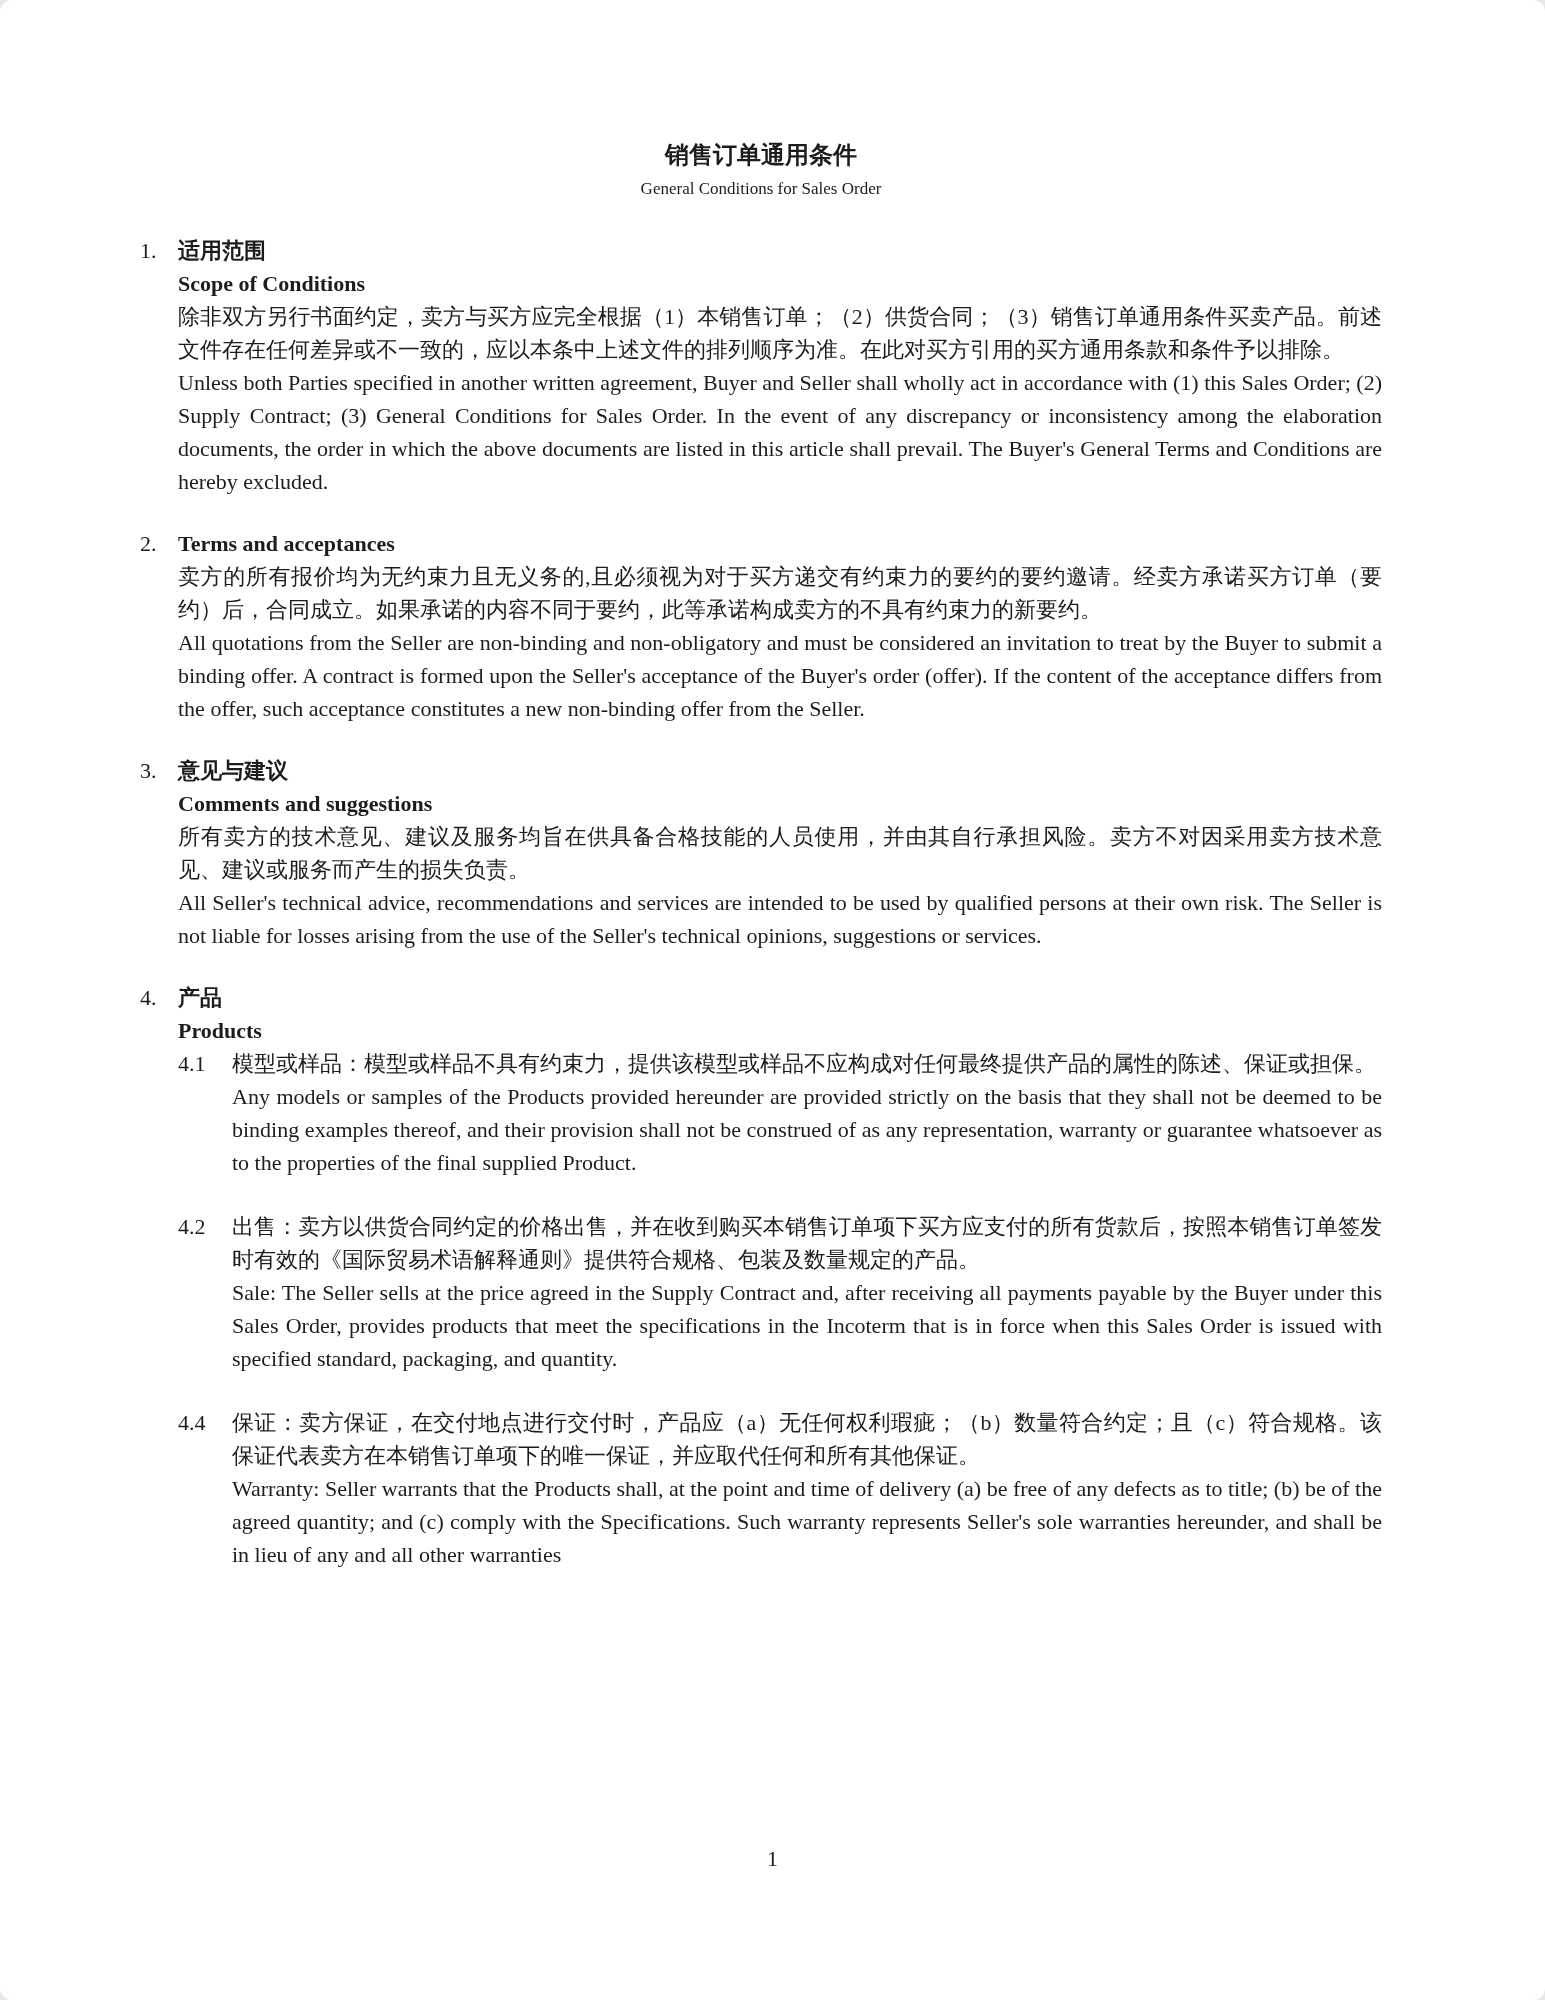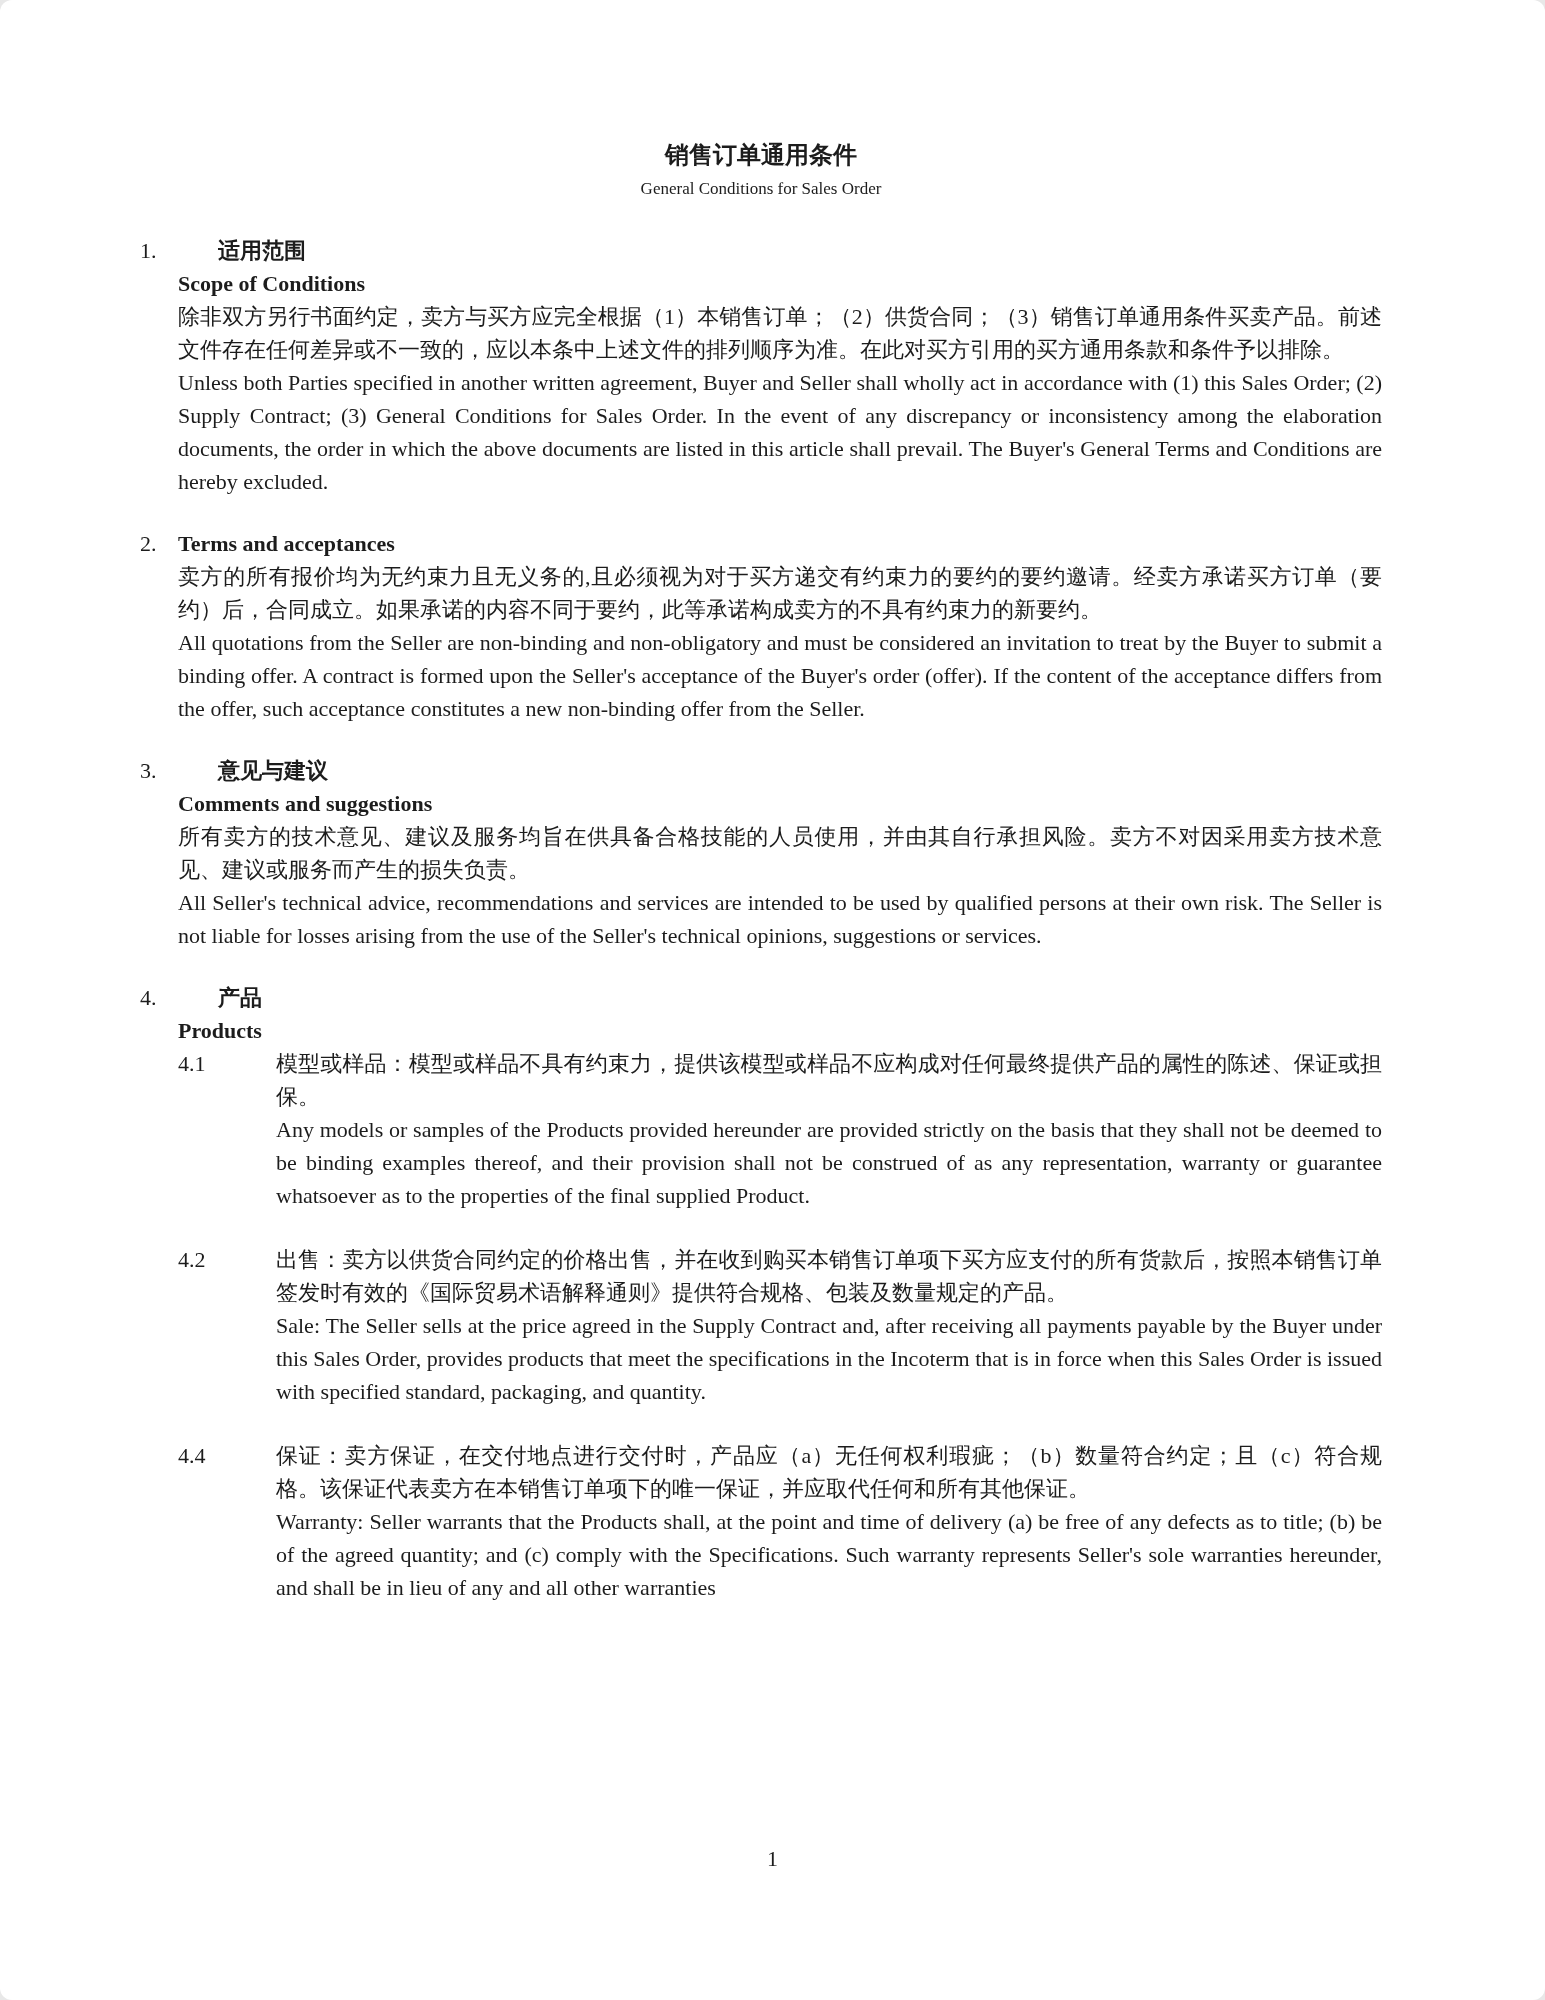--- a/index.html
+++ b/index.html
@@ -21,31 +21,31 @@
   }
   .title-block { text-align:center; margin-bottom:30px; }
   .title-zh { font-size:24px; font-weight:bold; line-height:30px; }
   .title-en { font-size:17px; font-weight:normal; line-height:30px; margin-top:4px; }
 
   .section { display:flex; margin-top:29px; }
   .section:first-of-type { margin-top:0; }
   .sec-num { flex:0 0 38px; font-size:22px; line-height:33px; }
   .sec-content { flex:1; min-width:0; }
 
-  .heading-zh { font-size:22px; font-weight:bold; line-height:33px;margin-left:40px; }
+  .heading-zh { font-size:22px; font-weight:bold; line-height:33px; }
   .heading-en { font-size:22px; font-weight:bold; line-height:33px; }
 
   p.body-zh, p.body-en {
     font-size:22px;
     line-height:33px;
     text-align:justify;
     text-justify:inter-ideograph;
   }
 
-  .subsection { display:flex; margin-top:31px;gap:44px; }
+  .subsection { display:flex; margin-top:31px; }
   .subsection.first { margin-top:0; }
   .sub-num { flex:0 0 54px; font-size:22px; line-height:33px; }
   .sub-content { flex:1; min-width:0; }
 
   .page-number {
     position:absolute;
     top:1845px; left:0;
     width:100%;
     text-align:center;
     font-size:22px;

